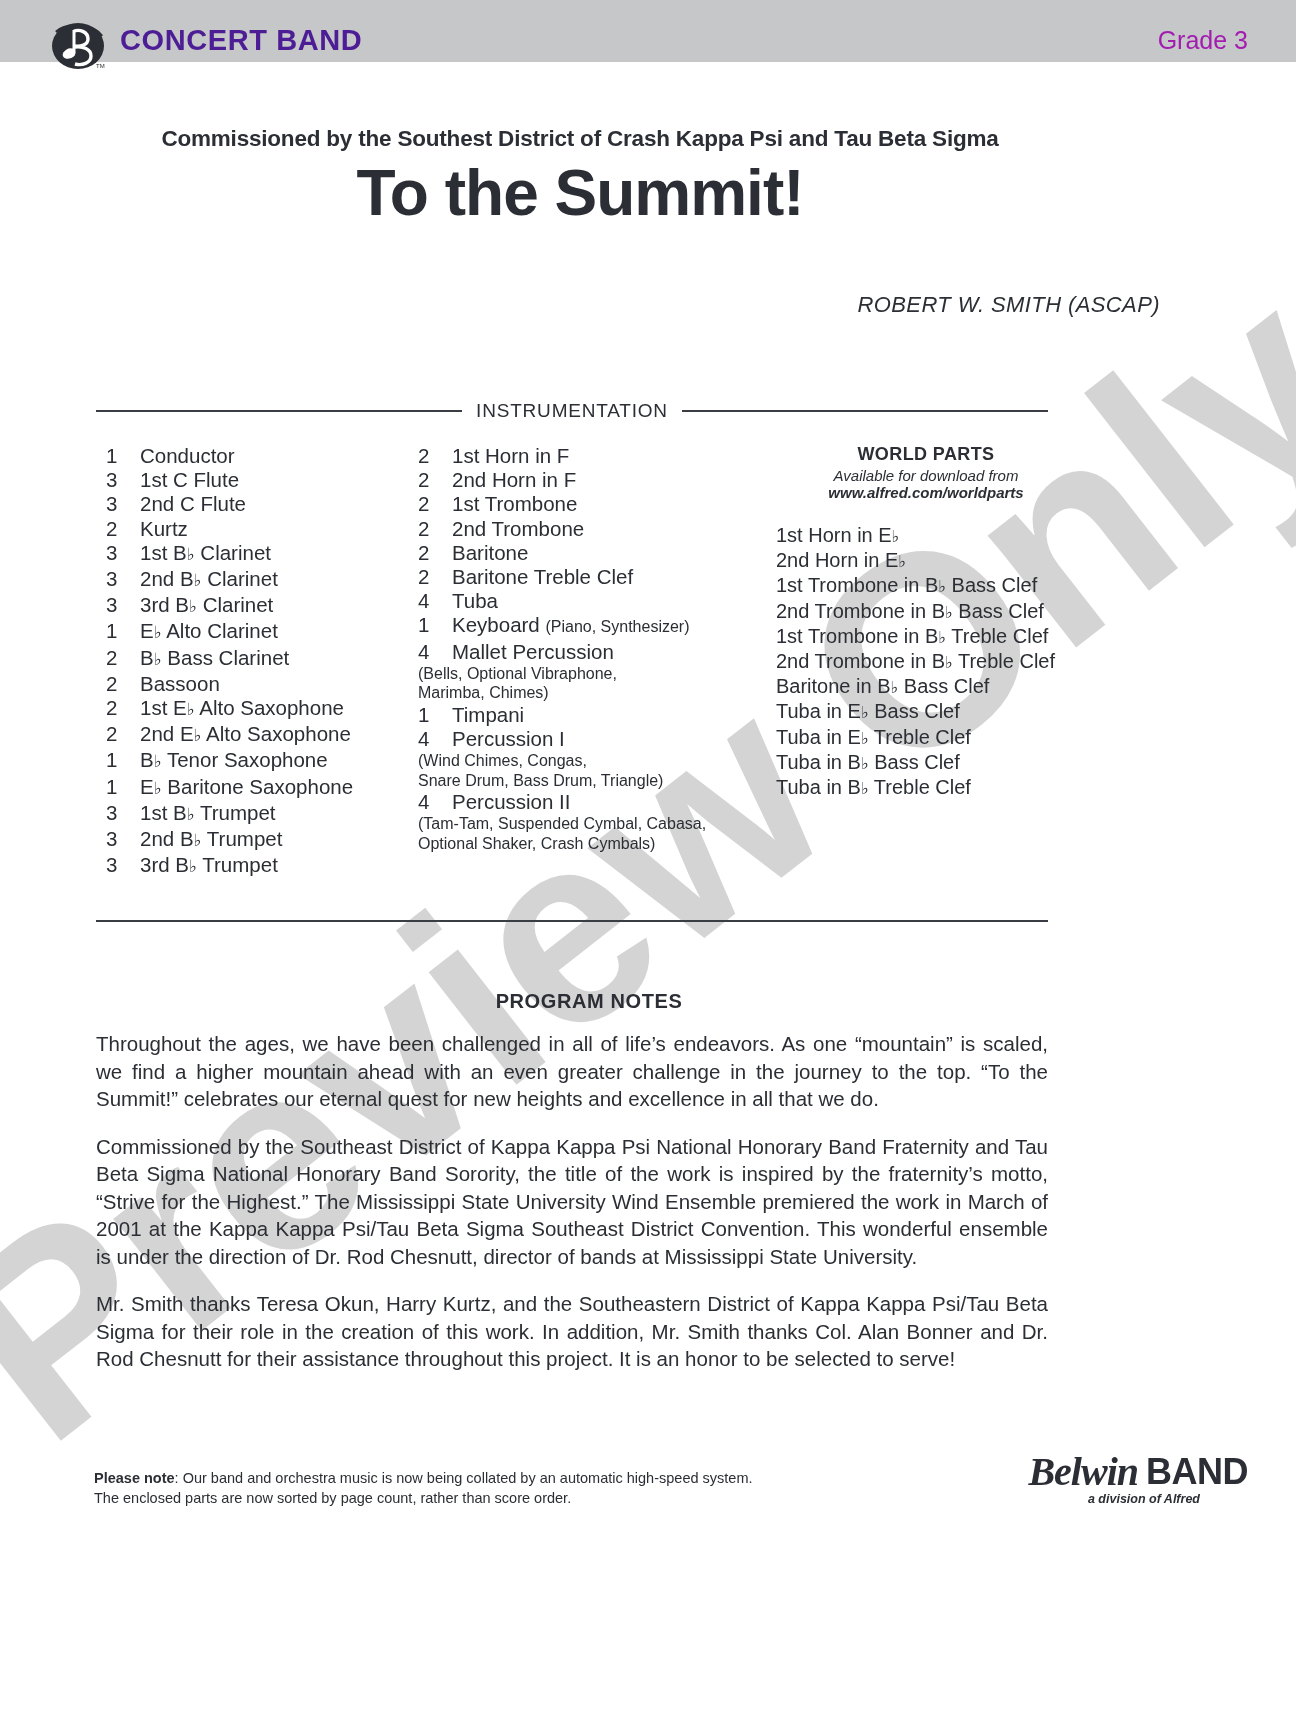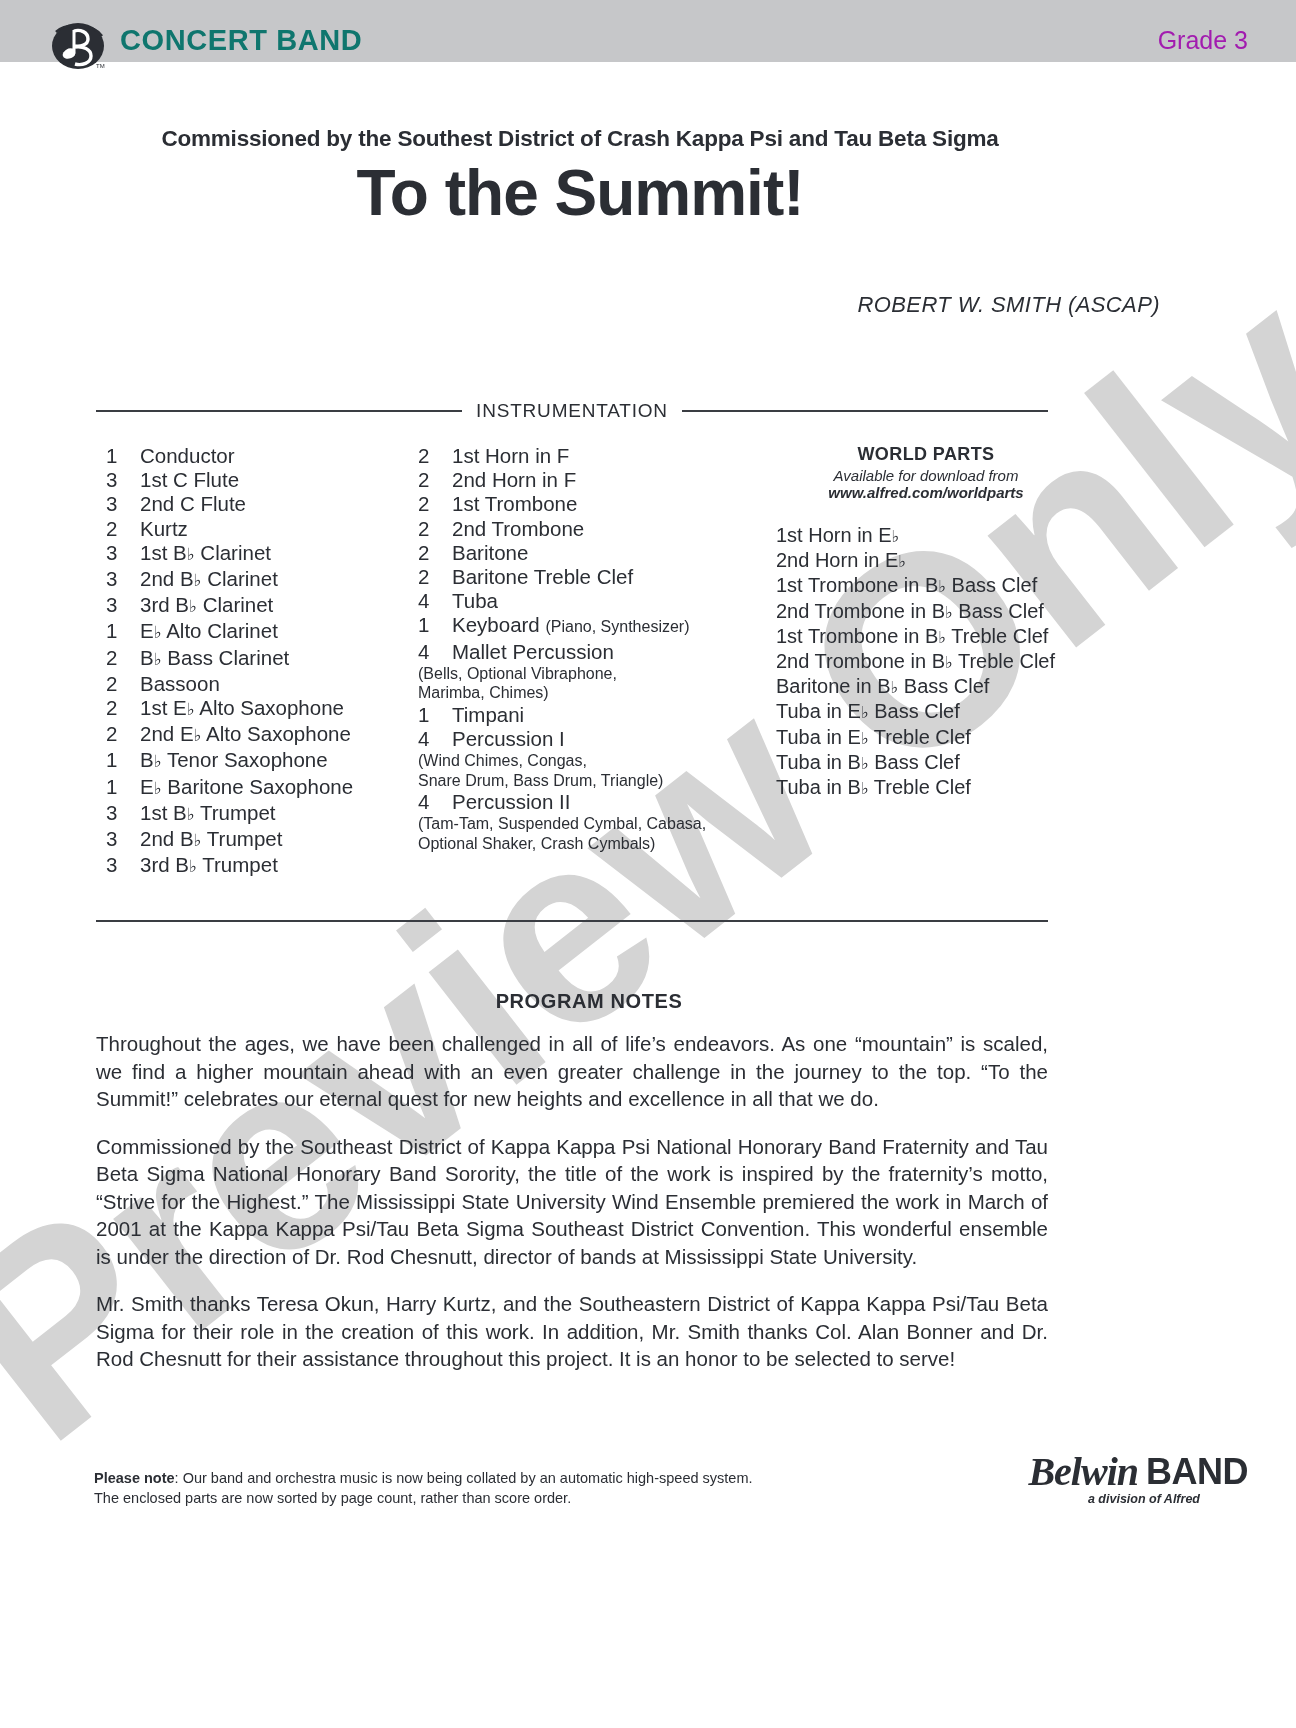--- a/index.html
+++ b/index.html
@@ -42,21 +42,21 @@
   }
   .logo-mark {
     position:absolute; left:50px; top:22px;
     width:56px; height:48px;
     z-index:21;
   }
   .header-title {
     position:absolute; left:120px; top:24px;
     font-size:29px; font-weight:bold;
     letter-spacing:0.6px;
-    color:#0f766e;
+    color:#4c1d95;
     font-family:"Liberation Sans", sans-serif;
     z-index:21;
   }
   .grade-label {
     position:absolute; right:48px; top:26px;
     font-size:25px;
     color:#a21caf;
     z-index:21;
   }
 

